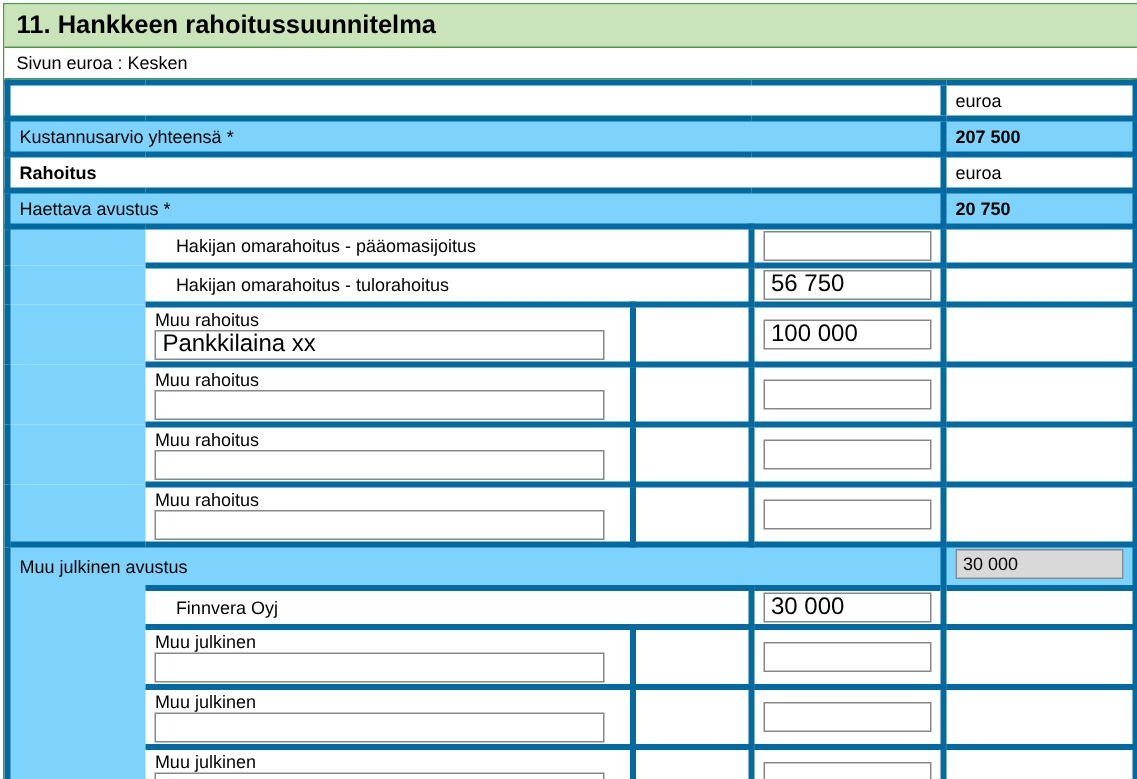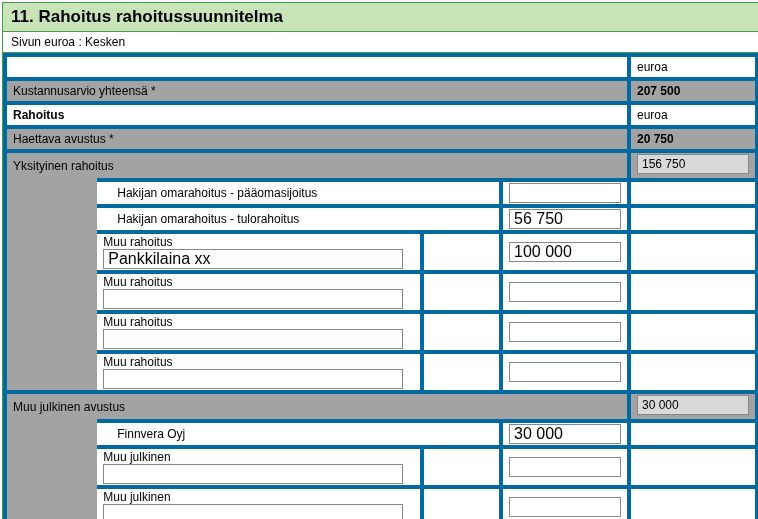--- a/index.html
+++ b/index.html
@@ -7,39 +7,39 @@
   .wrap { border: 1px solid #4a9a4a; width: 758px; }
   .title { background: #c9e4b9; border: 1px solid #4a9a4a; border-top: none; border-left: none; border-right: none; padding: 4px 8px; font-size: 17px; font-weight: bold; }
   .status { border: 1px solid #4a9a4a; border-top: none; border-left: none; border-right: none; padding: 3px 8px; background: #fff; }
   table { border-collapse: collapse; width: 100%; }
   td { border: 4px solid #0369a1; padding: 1px 6px; vertical-align: middle; height: 24px; }
   .c1 { width: 118px; }
   .c2 { width: 328px; }
   .c3 { width: 100px; }
   .c4 { width: 128px; }
   .c5 { }
-  .pale { background: #a3a3a3; }
+  .pale { background: #7dd3fc; }
   .bold { font-weight: bold; margin-top: 26px; }
   td.noleft { border-left: none; }
   td.noright { border-right: none; }
   td.notop { border-top: none; }
   td.nobot { border-bottom: none; }
   input[type=text] { font-family: Arial, sans-serif; font-size: 16px; padding: 2px 4px; border: 1px solid #888; height: 20px; }
   .desc-in { width: 300px; }
   .val-in { width: 112px; }
   .val-ro { width: 112px; height: 20px; padding: 2px 4px; border: 1px solid #888; background: #d9d9d9; display: inline-block; overflow: hidden; }
   .indent { padding-left: 20px; }
 </style>
 </head>
 <body>
 
 <div class="wrap">
   <div class="title">
     <span>11.</span>
-    <span>Rahoitus rahoitussuunnitelma</span>
+    <span>Hankkeen rahoitussuunnitelma</span>
   </div>
   <div class="status">Sivun euroa : Kesken</div>
 
   <table>
     <colgroup>
       <col class="c1">
         <col class="c2">
         <col class="c3">
         <col class="c4">
         <col class="c5">
@@ -59,24 +59,20 @@
     <tr>
       <td colspan="4" class="bold">Rahoitus</td>
       <td>euroa</td>
     </tr>
 
     <tr class="pale">
       <td colspan="4">Haettava avustus *</td>
       <td class="bold">20 750</td>
     </tr>
 
-    <tr class="pale">
-      <td colspan="4" class="nobot">Yksityinen rahoitus</td>
-      <td><span class="val-ro">156 750</span></td>
-    </tr>
 
     <tr>
       <td class="pale noright notop nobot"></td>
       <td colspan="2" class="indent noleft">Hakijan omarahoitus - pääomasijoitus</td>
       <td><input type="text" class="val-in" value="" style=""></td>
       <td></td>
     </tr>
 
     <tr>
       <td class="pale noright notop nobot"></td>

